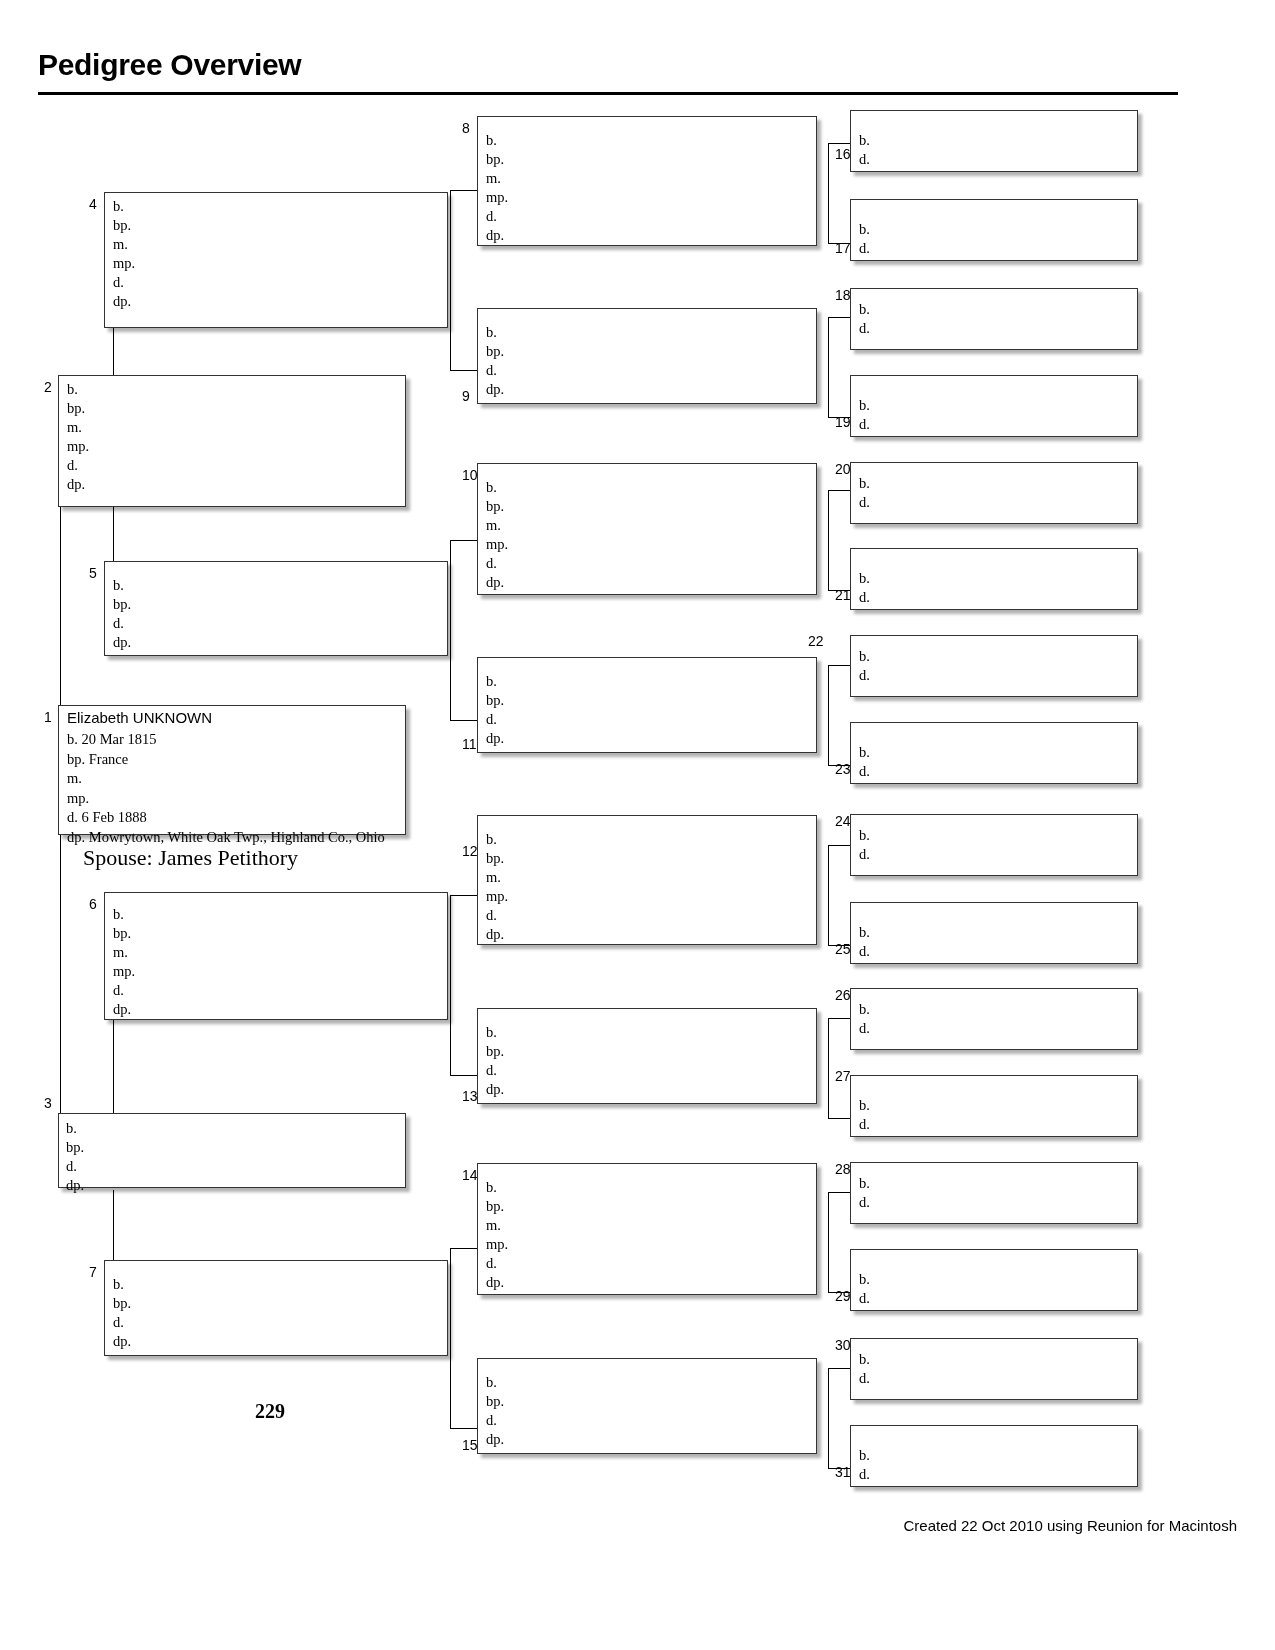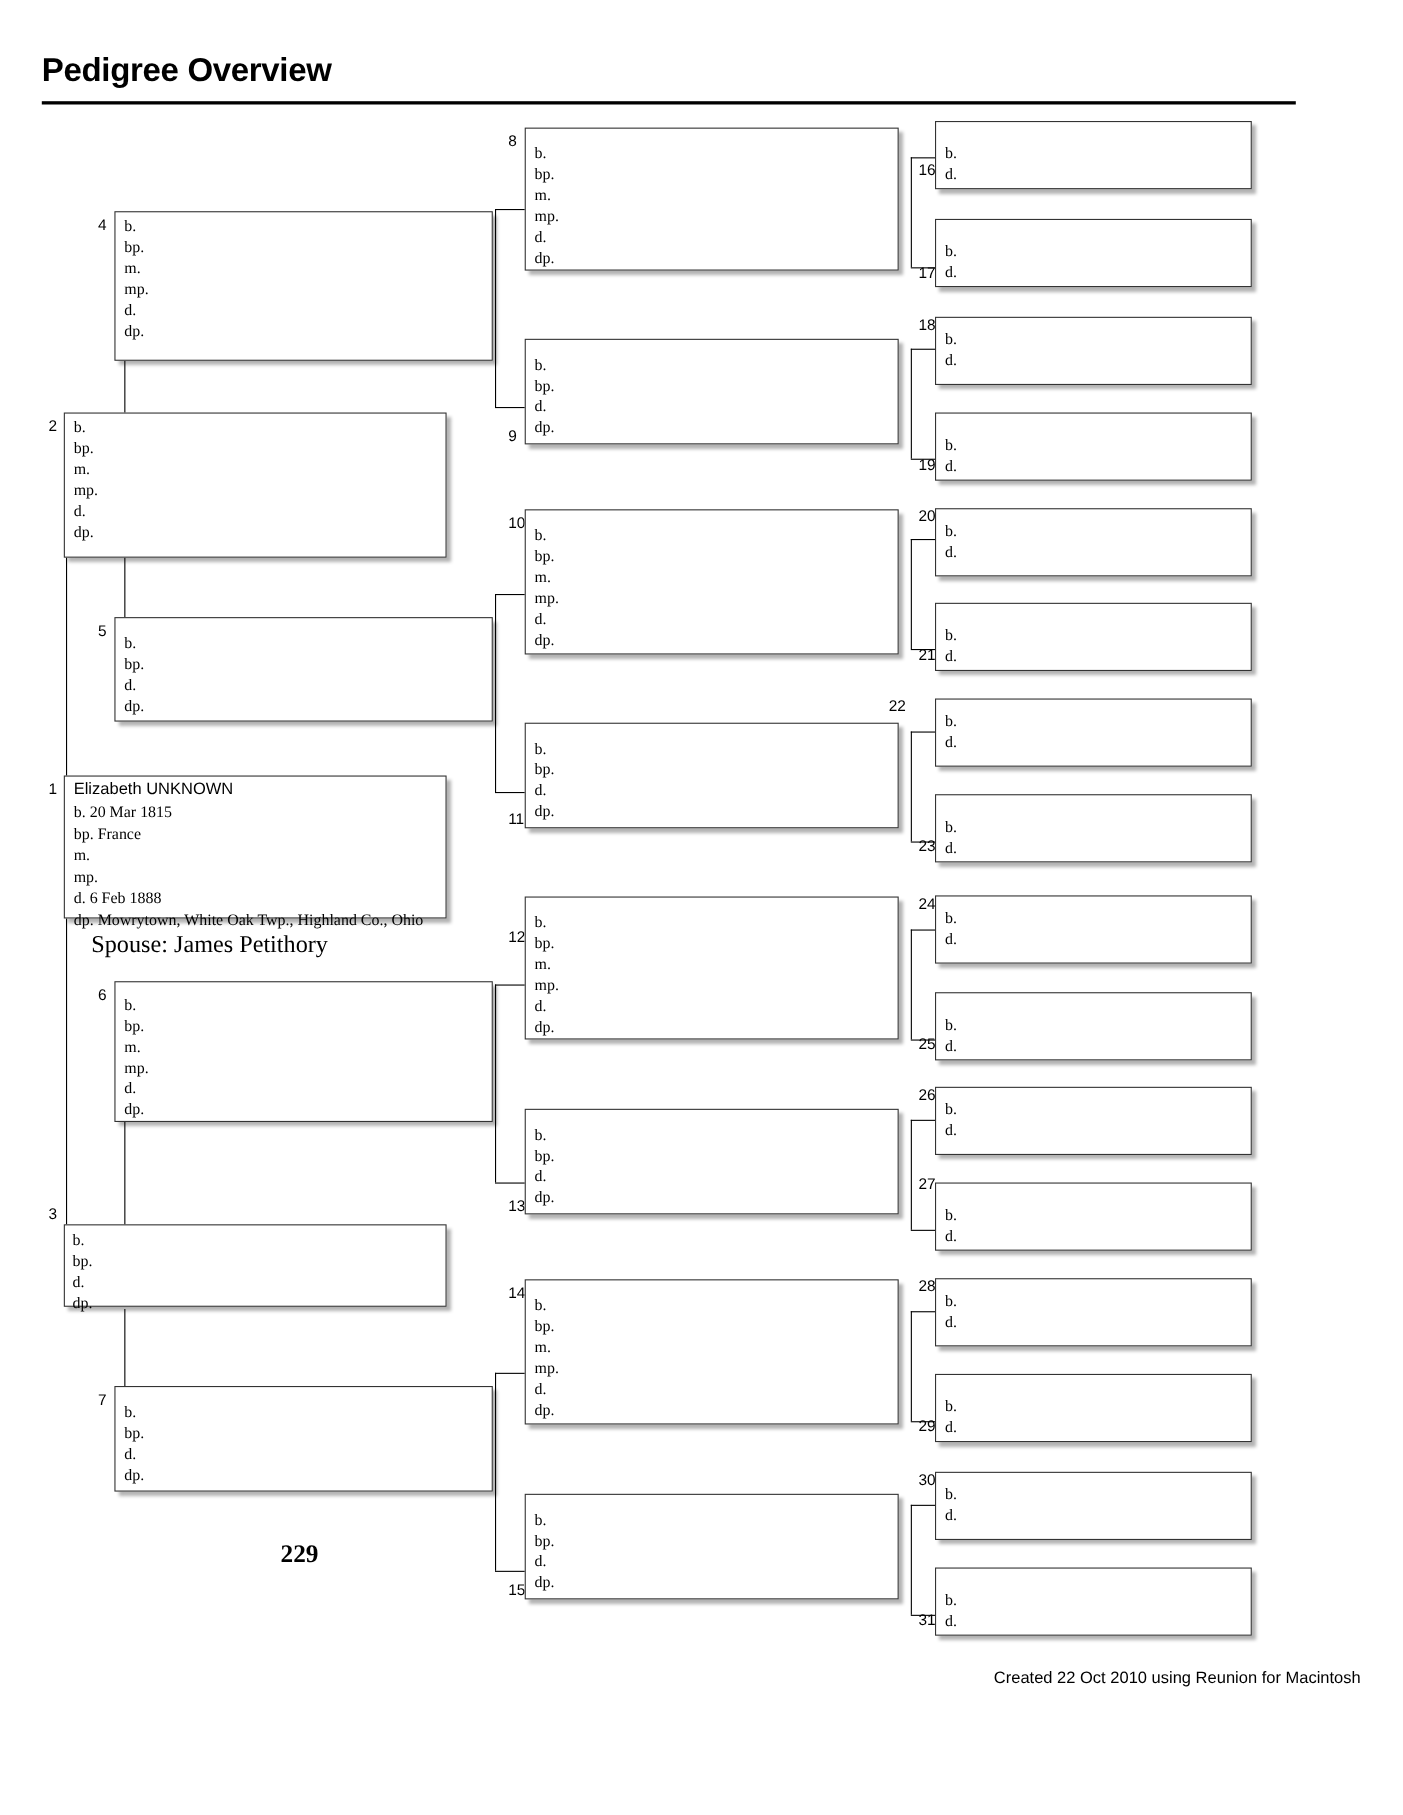--- a/index.html
+++ b/index.html
@@ -88,21 +88,21 @@
     background: #000000;
   }
   .lnv { width: 1px; }
   .lnh { height: 1px; }
 
   
   #pagenum {
     position: absolute;
     left: 255px;
     top: 1400px;
-    font-size: 23px;
+    font-size: 20px;
     font-weight: bold;
     font-family: "Liberation Serif", serif;
   }
   #created {
     position: absolute;
     right: 38px;
     top: 1517px;
     font-family: "Liberation Sans", sans-serif;
     font-size: 15px;
     white-space: nowrap;

